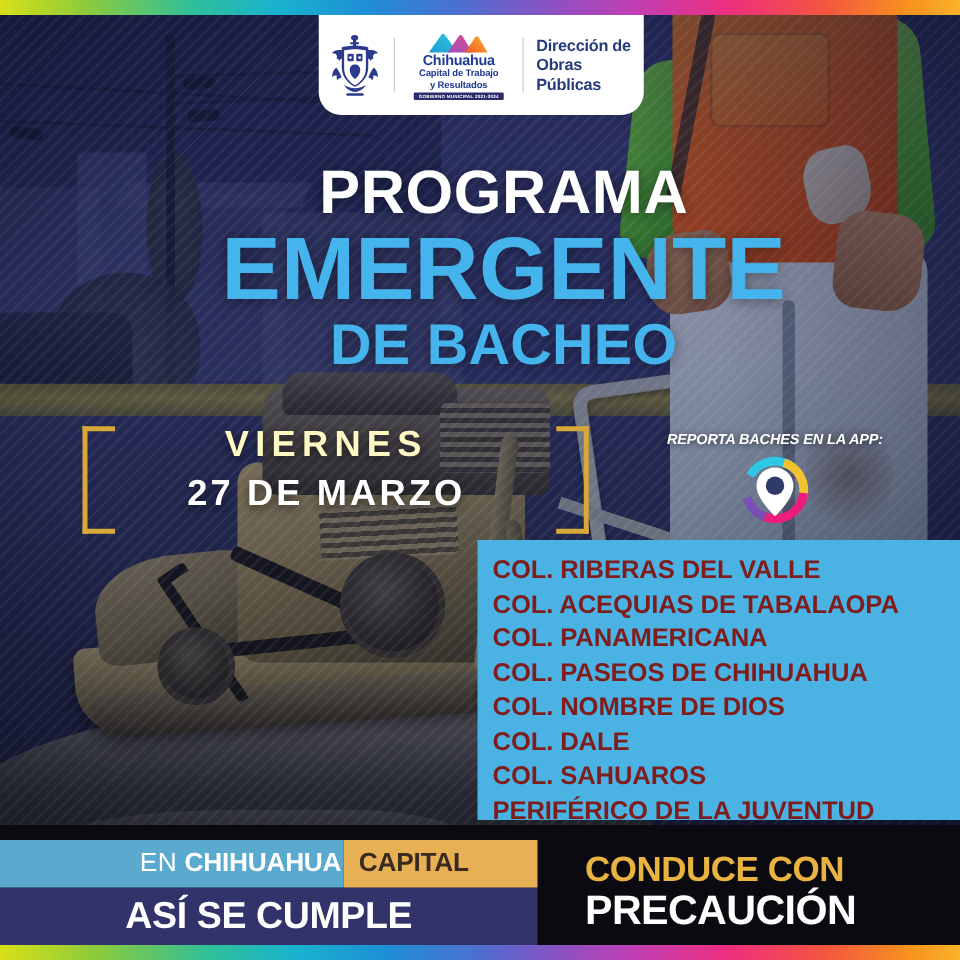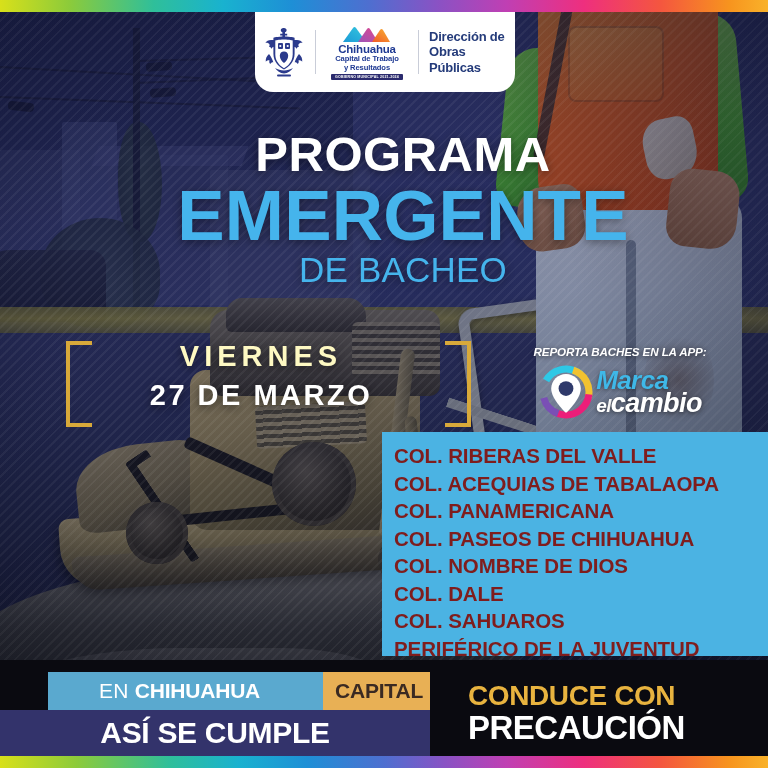--- a/index.html
+++ b/index.html
@@ -298,21 +298,21 @@
     font-size:49px; font-weight:bold; color:#ffffff; letter-spacing:.5px;
     line-height:.98; text-shadow:0 2px 10px rgba(0,0,0,.45);
     padding-left:18px;
   }
   .t2 {
     font-size:71px; font-weight:bold; color:#45b4ec; letter-spacing:.2px;
     line-height:1.02; text-shadow:0 2px 10px rgba(0,0,0,.40); margin-top:2px;
     padding-left:18px;
   }
   .t3 {
-    font-size:35px; font-weight:normal; color:#45b4ec; letter-spacing:.2px;
+    font-size:46px; font-weight:bold; color:#45b4ec; letter-spacing:.2px;
     line-height:1.02; text-shadow:0 2px 10px rgba(0,0,0,.40);
     padding-left:18px;
   }
 
   
   .bracket { position:absolute; z-index:7; }
   .bracket-l {
     left:66px; top:341px; width:26px; height:86px;
     border:4px solid #d8a93a; border-right:none;
   }
@@ -360,21 +360,21 @@
     font-size:20.5px; font-weight:bold; color:#7f1d1d; line-height:1.345;
     letter-spacing:-.1px; white-space:nowrap;
   }
 
   
   .bottom { position:absolute; left:0; bottom:0; width:100%; height:108px; z-index:8; background:#0a0a10; }
   .bl { position:absolute; left:0; bottom:12px; width:430px; height:84px; }
   .bl-row1 { display:flex; width:100%; height:38px; }
   .bl-blue {
     flex:0 0 275px; background:#5aa9cf; display:flex; align-items:center;
-    justify-content:center; padding-right:12px; gap:6px;margin-left:48px;
+    justify-content:flex-end; padding-right:2px; gap:6px;
   }
   .bl-en { font-size:21px; font-weight:normal; color:#ffffff; letter-spacing:.3px; }
   .bl-chi { font-size:21px; font-weight:bold; color:#ffffff; letter-spacing:-.2px; }
   .bl-gold {
     flex:1 1 auto; background:#e8b košt;
     background:#e8b055; display:flex; align-items:center; padding-left:12px;
   }
   .bl-cap { font-size:21px; font-weight:bold; color:#3a2a22; letter-spacing:-.2px; }
   .bl-row2 {
     width:100%; height:46px; background:#33336b;
@@ -549,24 +549,20 @@
       <div class="pin-wrap">
         <svg viewBox="0 0 56 56" width="56" height="56">
           <circle cx="28" cy="28" r="23" fill="none" stroke="#2ec8e6" stroke-width="7" stroke-dasharray="40 105" transform="rotate(-150 28 28)"></circle>
           <circle cx="28" cy="28" r="23" fill="none" stroke="#f2c230" stroke-width="7" stroke-dasharray="34 111" transform="rotate(-72 28 28)"></circle>
           <circle cx="28" cy="28" r="23" fill="none" stroke="#ec1e79" stroke-width="7" stroke-dasharray="46 99" transform="rotate(6 28 28)"></circle>
           <circle cx="28" cy="28" r="23" fill="none" stroke="#7a4fb5" stroke-width="7" stroke-dasharray="22 123" transform="rotate(110 28 28)"></circle>
           <path d="M28 10c-8.2 0-14.8 6.6-14.8 14.8 0 10.6 14.8 24.2 14.8 24.2s14.8-13.6 14.8-24.2C42.8 16.6 36.2 10 28 10z" fill="#ffffff"></path>
           <circle cx="28" cy="24.6" r="7.4" fill="#2f3a6b"></circle>
         </svg>
       </div>
-      <div class="app-words">
-        <div class="app-w1">Marca</div>
-        <div class="app-w2"><span class="small">el</span><span>cambio</span></div>
-      </div>
     </div>
   </div>
 
   <div class="colpanel">
     <div class="colitem">COL. RIBERAS DEL VALLE</div>
     <div class="colitem">COL. ACEQUIAS DE TABALAOPA</div>
     <div class="colitem">COL. PANAMERICANA</div>
     <div class="colitem">COL. PASEOS DE CHIHUAHUA</div>
     <div class="colitem">COL. NOMBRE DE DIOS</div>
     <div class="colitem">COL. DALE</div>

